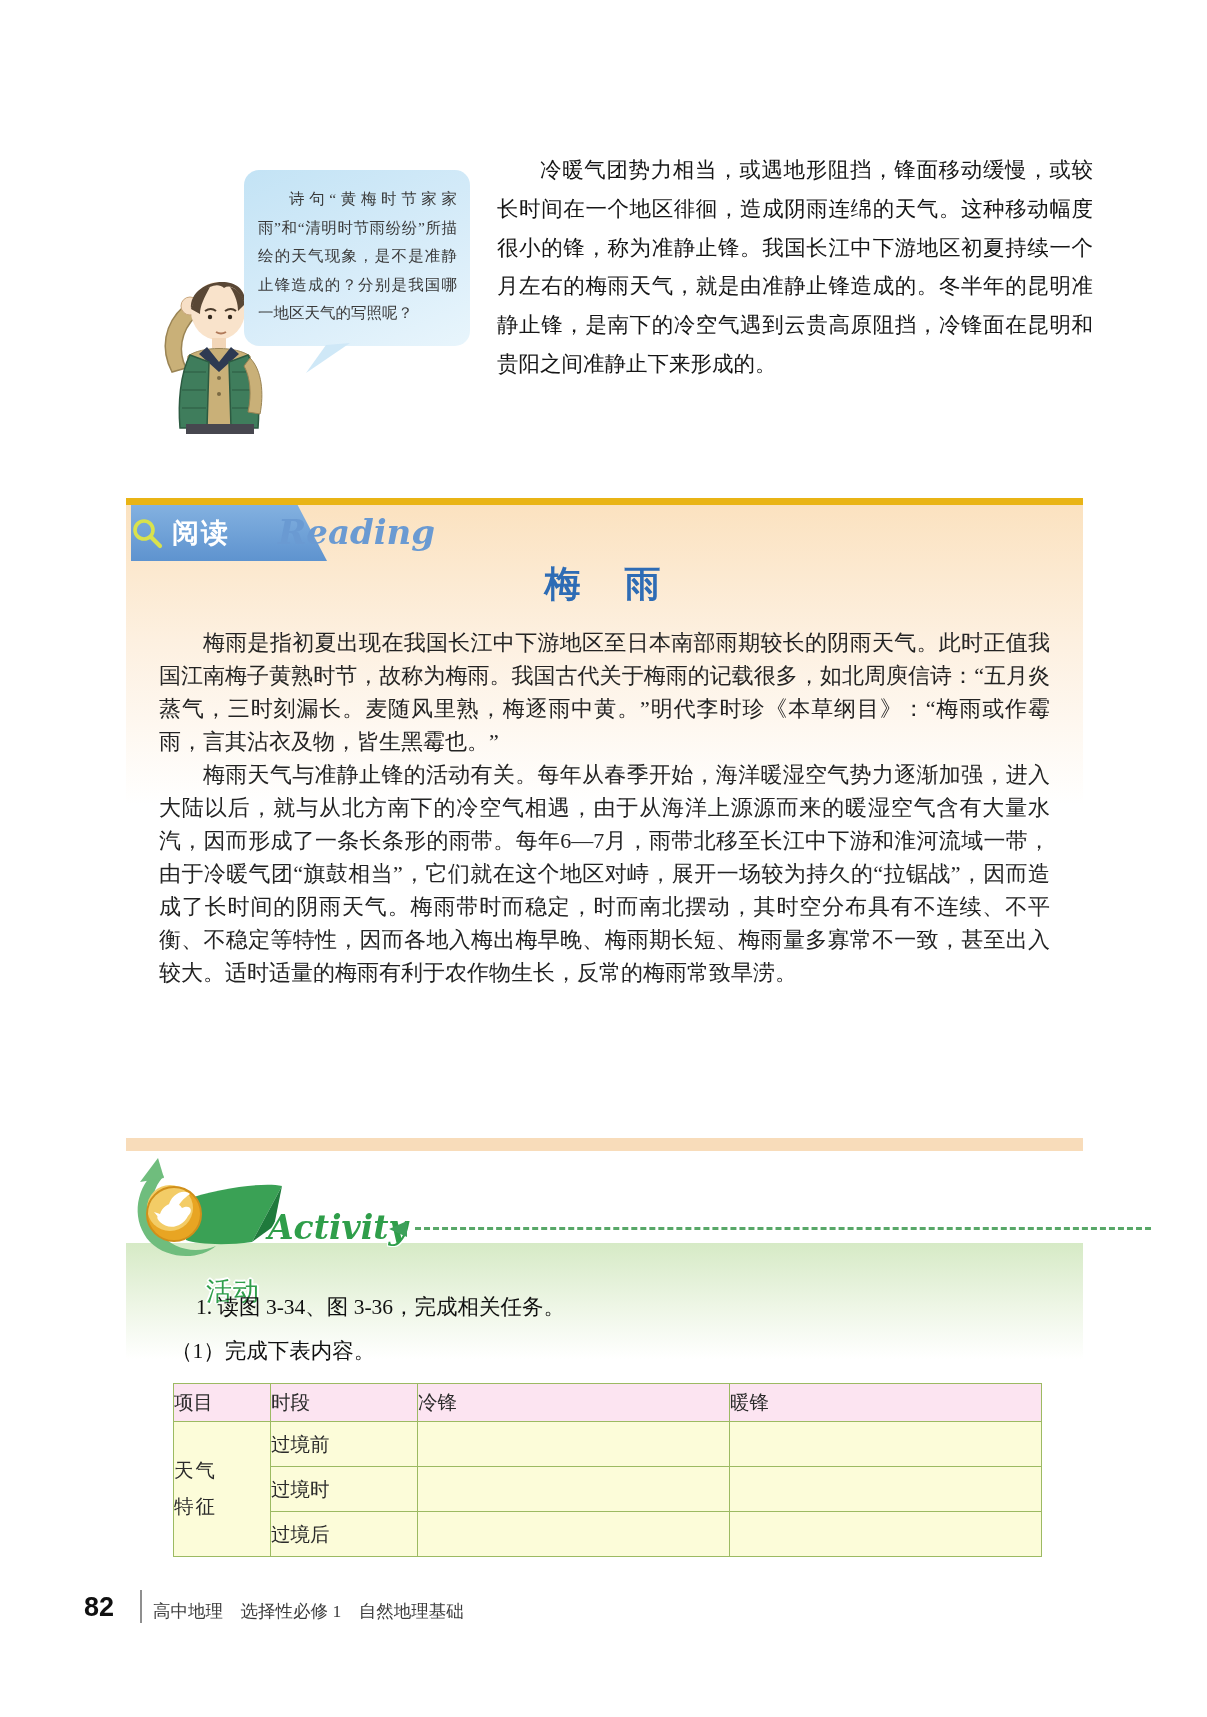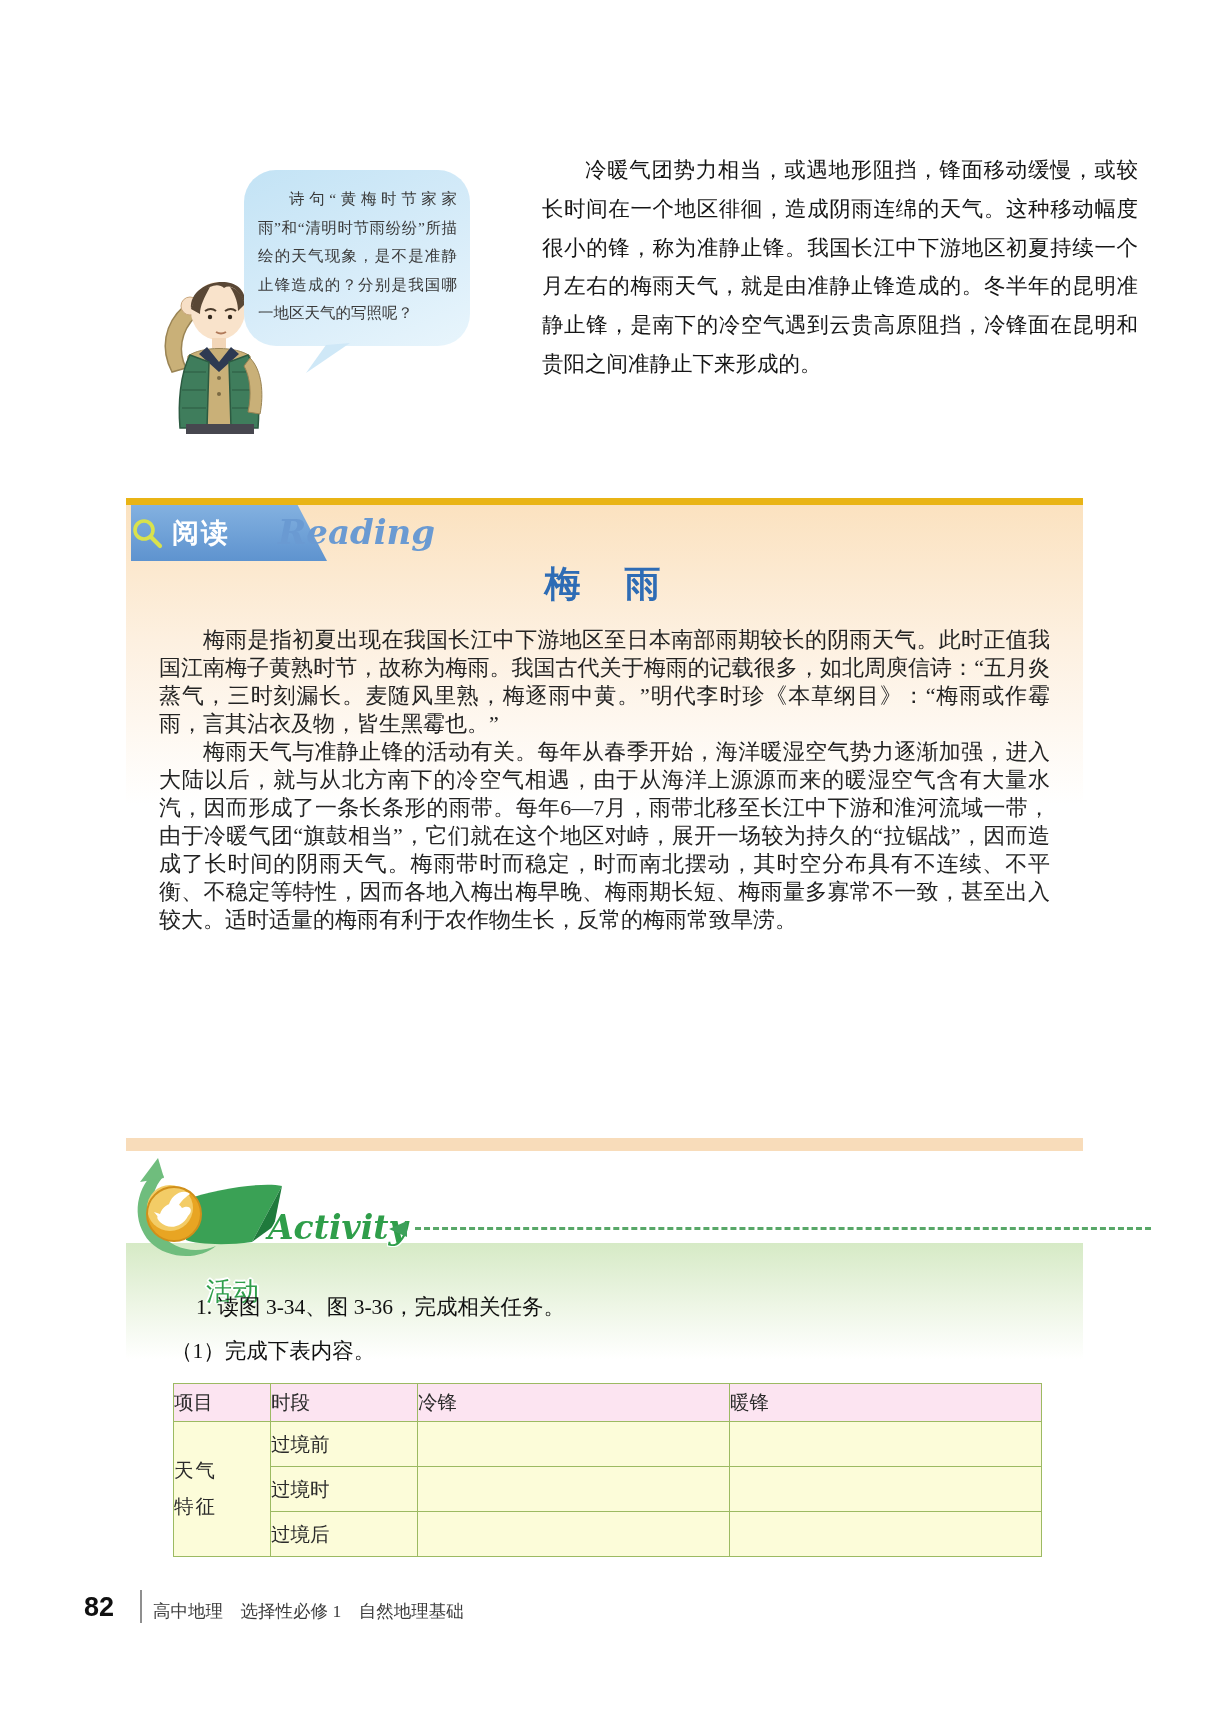--- a/index.html
+++ b/index.html
@@ -6,34 +6,34 @@
   html,body { background:#ffffff; }
   .page {
     position:relative; width:1207px; height:1717px; background:#ffffff;
     font-family:"Liberation Serif", serif; overflow:hidden;
   }
 
   
   .bubble {
     position:absolute; left:244px; top:170px; width:226px; height:176px;
     background:linear-gradient(155deg,#c3e3f5 0%,#d7ecf9 55%,#e8f5fc 100%);
-    border-radius:32px; padding:15px 13px 12px 14px;
+    border-radius:15px; padding:15px 13px 12px 14px;
   }
   .bubble p {
     font-size:15.5px; line-height:28.6px; color:#3a3a3a;
     text-indent:2em; text-align:justify;
   }
   .bubble-tail { position:absolute; left:62px; bottom:-27px; width:46px; height:30px; }
   .boy { position:absolute; left:112px; top:254px; width:206px; height:180px; }
 
   
   .intro {
     position:absolute; left:497px; top:151px; width:596px;
     font-size:21.5px; line-height:38.8px; color:#151515;
-    text-align:justify; text-indent:2em;margin-left:45px;
+    text-align:justify; text-indent:2em;
   }
 
   
   .reading { position:absolute; left:126px; top:498px; width:957px; height:653px; }
   .reading-topbar { position:absolute; top:0; left:0; right:0; height:7px; background:#e9b415; }
   .reading-bg {
     position:absolute; top:7px; left:0; right:0; height:300px;
     background:linear-gradient(180deg,#fbe2c0 0%,#fdf0e0 45%,#ffffff 100%);
   }
   .reading-label {
@@ -48,21 +48,21 @@
     position:absolute; left:152px; top:14px; font-size:34px; font-style:italic; font-weight:bold;
     color:#6a9ad2; font-family:"DejaVu Serif", serif;
   }
   .reading-title {
     position:absolute; top:62px; left:0; right:0; text-align:center;
     font-size:36px; font-weight:bold; color:#2e6cb5; letter-spacing:4px;
     font-family:"Liberation Sans", sans-serif;
   }
   .reading-body { position:absolute; top:128px; left:33px; right:33px; }
   .reading-body p {
-    font-size:22px; line-height:28px; color:#232323;
+    font-size:22px; line-height:33px; color:#232323;
     text-align:justify; text-indent:2em;
   }
   .reading-endbar { position:absolute; bottom:0; left:0; right:0; height:13px; background:#f8dcba; }
 
   
   .activity-wash {
     position:absolute; left:126px; top:1243px; width:957px; height:116px;
     background:linear-gradient(180deg,#d6eac6 0%,#eef6e6 55%,#ffffff 100%);
   }
   .activity-icon { position:absolute; left:124px; top:1156px; width:200px; height:110px; }

